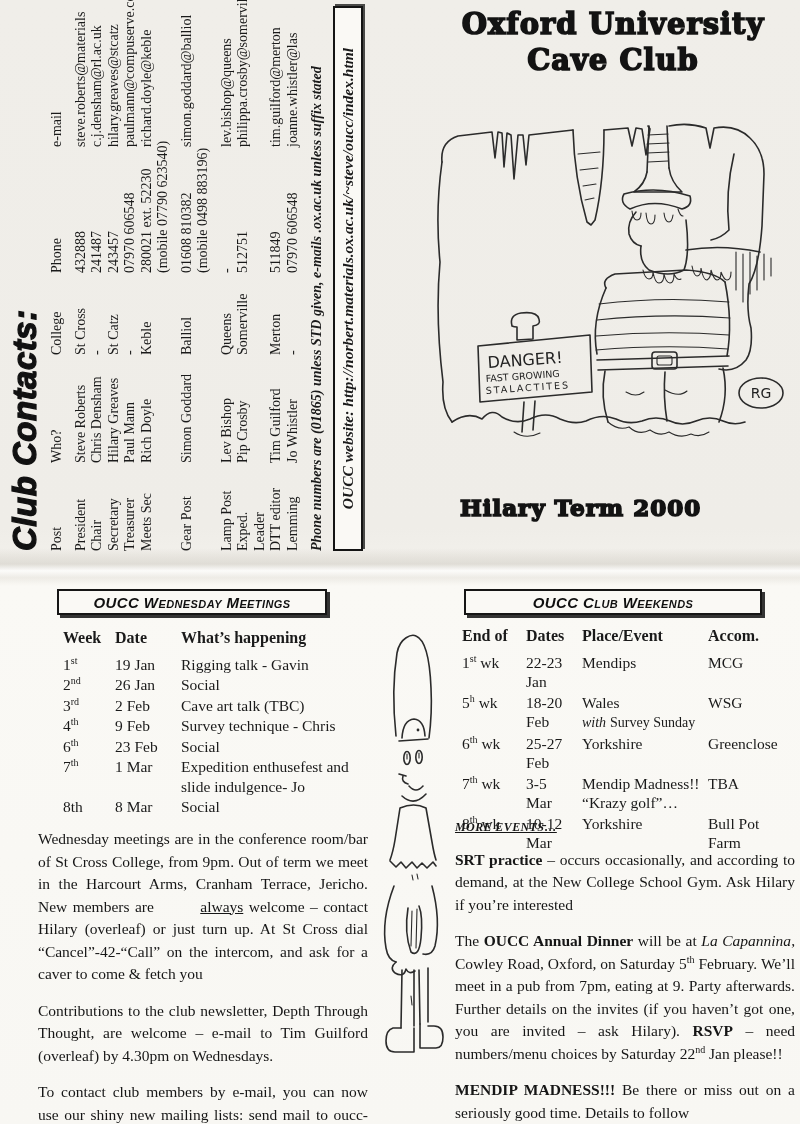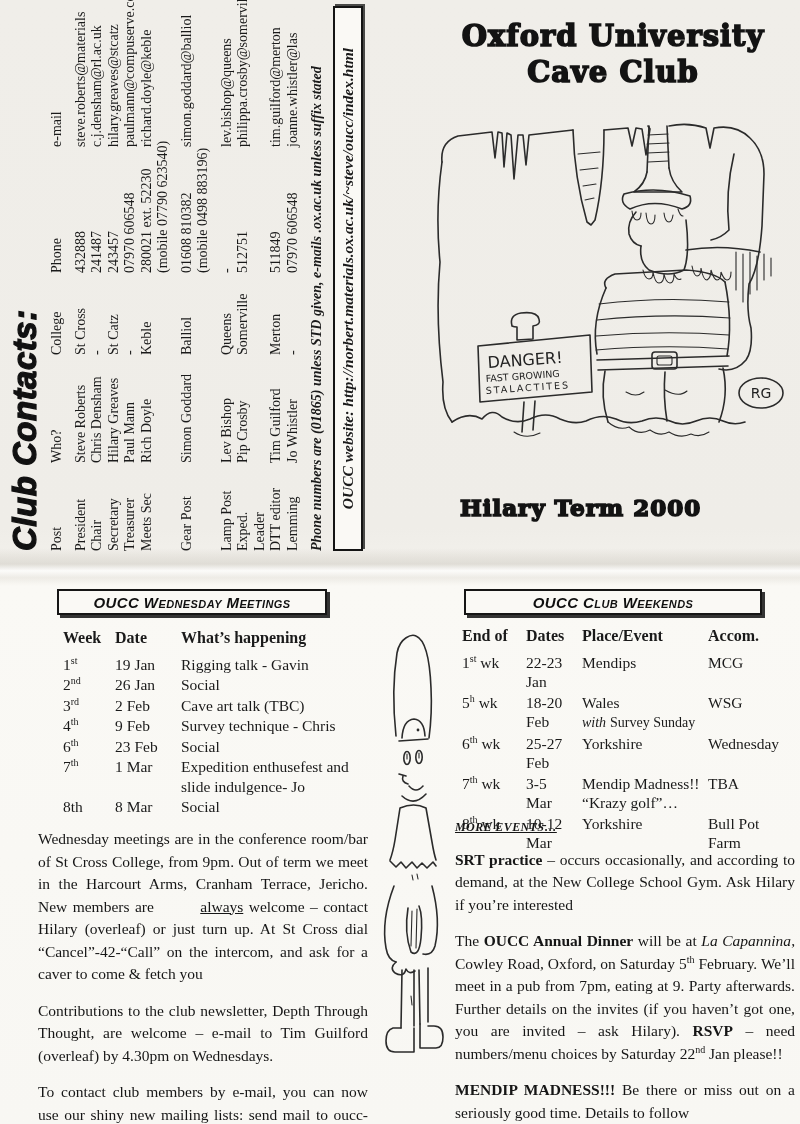--- a/index.html
+++ b/index.html
@@ -32,21 +32,21 @@
   table.cc tr.sp td { height:7px; }
   .cc-note { margin-top:8px; font-style:italic; font-weight:bold; font-size:14px; white-space:nowrap; }
   .cc-site {
     margin-top:8px; border:2.5px solid #141414; box-shadow:2px 2px 0 #4a4a48;
     background:#faf9f5; padding:4px 4px; text-align:center;
     font-style:italic; font-weight:bold; font-size:15.5px; white-space:nowrap;
   }
 
   
   .big-title {
-    position:absolute; left:448px; top:18px; width:330px; text-align:center;
+    position:absolute; left:448px; top:6px; width:330px; text-align:center;
     font-family:"DejaVu Serif", serif; font-weight:bold; font-size:29px; line-height:36px;
     letter-spacing:1px; color:#131313; -webkit-text-stroke:1.6px #131313;
   }
   .term-title {
     position:absolute; left:460px; top:494px;
     font-family:"DejaVu Serif", serif; font-weight:bold; font-size:23px;
     letter-spacing:1px; color:#131313; -webkit-text-stroke:1.7px #131313;
   }
   .cave-svg { position:absolute; left:428px; top:92px; }
   .gnome-svg { position:absolute; left:362px; top:608px; }
@@ -381,21 +381,21 @@
       <td><span data-bind="weekends.rows.1.event">Wales</span><div><span class="w-small" data-bind="weekends.rows.1.event2_small">with</span> <span class="w-ital" data-bind="weekends.rows.1.event2_italic">Survey Sunday</span></div></td>
       <td data-bind="weekends.rows.1.accom">WSG</td>
     </tr>
     <tr>
       <td><span data-bind="weekends.rows.2.n">6</span><sup data-bind="weekends.rows.2.suf">th</sup> <span data-bind="weekends.wk_label">wk</span></td>
       <td>
             <span style="display:block" data-bind="weekends.rows.2.date1">25-27</span>
             <span style="display:block" data-bind="weekends.rows.2.date2">Feb</span>
           </td>
       <td><span data-bind="weekends.rows.2.event">Yorkshire</span></td>
-      <td data-bind="weekends.rows.2.accom">Wednesday</td>
+      <td data-bind="weekends.rows.2.accom">Greenclose</td>
     </tr>
     <tr>
       <td><span data-bind="weekends.rows.3.n">7</span><sup data-bind="weekends.rows.3.suf">th</sup> <span data-bind="weekends.wk_label">wk</span></td>
       <td>
             <span style="display:block" data-bind="weekends.rows.3.date1">3-5</span>
             <span style="display:block" data-bind="weekends.rows.3.date2">Mar</span>
           </td>
       <td><span data-bind="weekends.rows.3.event">Mendip Madness!!</span><div><span data-bind="weekends.rows.3.event2">“Krazy golf”…</span></div></td>
       <td data-bind="weekends.rows.3.accom">TBA</td>
     </tr>

